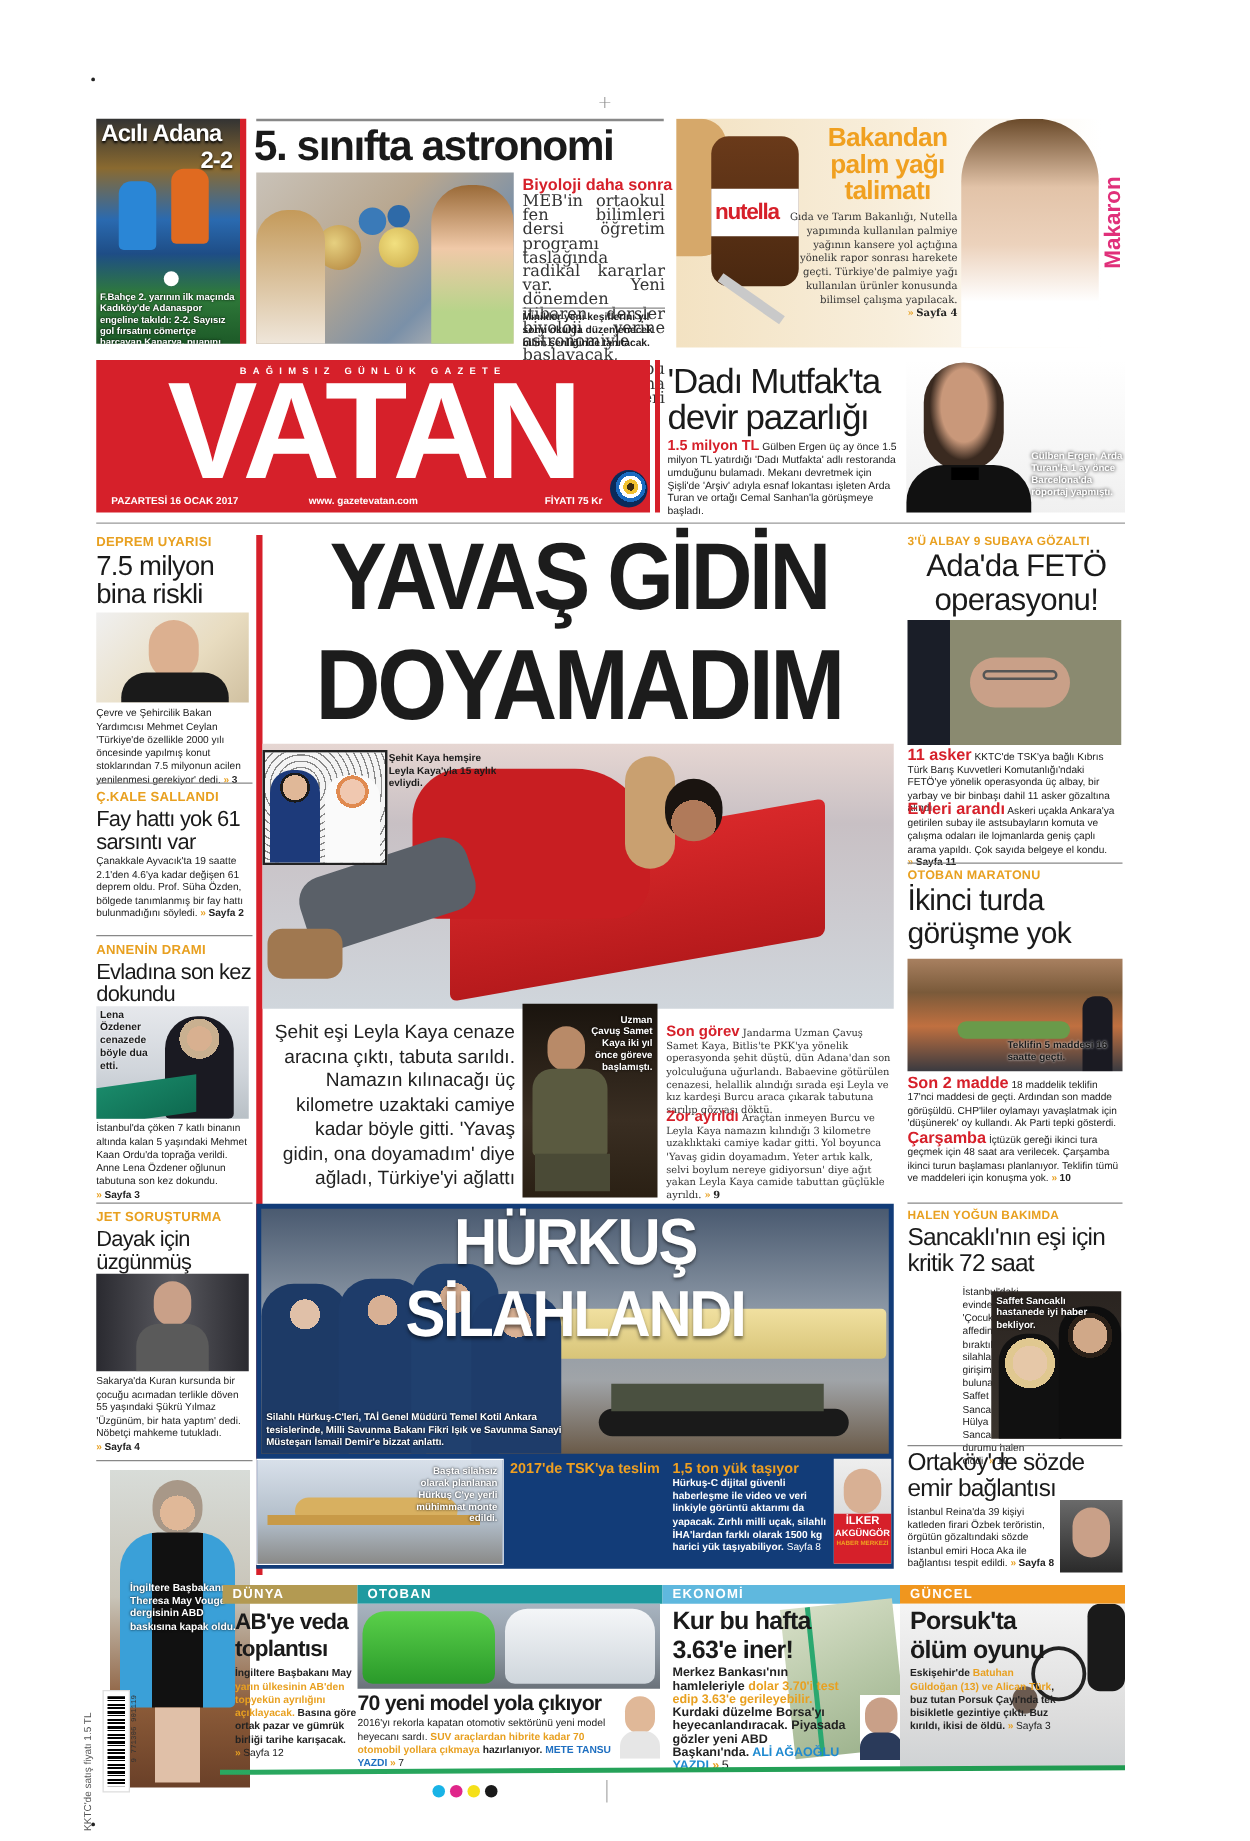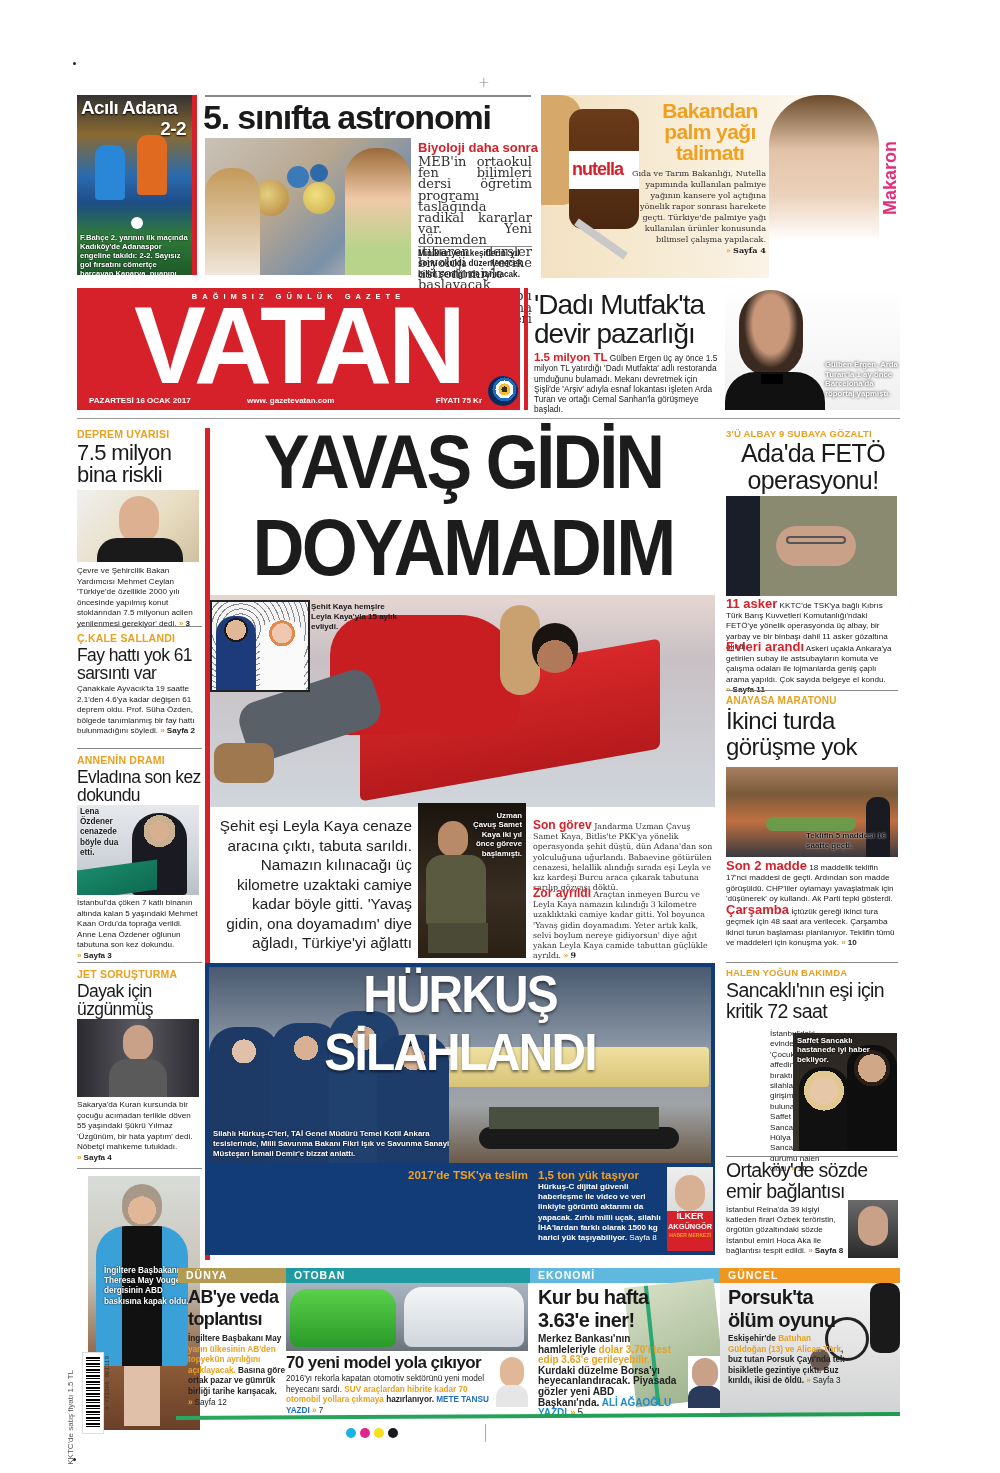--- a/index.html
+++ b/index.html
@@ -191,20 +191,25 @@
     <div style="position:absolute;left:190px;top:80px;width:310px;height:40px;background:linear-gradient(180deg,#f0e0a0,#d8c478);border-radius:20px 4px 4px 20px;"></div>
     <div style="position:absolute;left:270px;top:160px;width:200px;height:22px;background:#1a1a1a;border-radius:11px;"></div>
     <div style="position:absolute;left:280px;top:140px;width:170px;height:22px;background:#4a5040;"></div>
     <div style="position:absolute;left:0;top:60px;width:70px;height:136px;border-radius:26px 26px 0 0;background:radial-gradient(circle at 50% 18%,#e0c0a8 0 12px,#1d3a66 12px);"></div>
     <div style="position:absolute;left:62px;top:56px;width:70px;height:140px;border-radius:26px 26px 0 0;background:radial-gradient(circle at 50% 18%,#d8b094 0 12px,#1e3c6a 12px);"></div>
     <div style="position:absolute;left:120px;top:44px;width:70px;height:152px;border-radius:26px 26px 0 0;background:radial-gradient(circle at 50% 18%,#d0a88c 0 12px,#20406e 12px);"></div>
     <div style="position:absolute;left:168px;top:68px;width:72px;height:128px;border-radius:26px 26px 0 0;background:radial-gradient(circle at 50% 18%,#d8b094 0 12px,#1e3c6a 12px);"></div>
   </div>
   <div class="hl" style="position:absolute;left:4px;top:2px;width:502px;text-align:center;font-size:52px;line-height:58px;color:#fff;letter-spacing:-2px;transform:scaleX(0.92);text-shadow:0 2px 3px rgba(0,0,0,0.5);">HÜRKUŞ SİLAHLANDI</div>
   <div class="cap" style="left:8px;top:166px;width:240px;font-size:7.8px;line-height:9.8px;">Silahlı Hürkuş-C'leri, TAİ Genel Müdürü Temel Kotil Ankara tesislerinde, Milli Savunma Bakanı Fikri Işık ve Savunma Sanayi Müsteşarı İsmail Demir'e bizzat anlattı.</div>
+  <div class="photo" style="left:0;top:204px;width:198px;height:85px;background:linear-gradient(180deg,#d8e0ea 0%,#b0bcc8 60%,#8a8a88 100%);border:1px solid #fff;">
+    <div style="position:absolute;left:30px;top:30px;width:130px;height:22px;border-radius:12px;background:#d8b060;"></div>
+    <div style="position:absolute;left:8px;top:44px;width:170px;height:8px;background:#c89a48;"></div>
+    <div class="cap" style="right:4px;top:4px;width:72px;text-align:right;font-size:7.8px;line-height:9.6px;">Başta silahsız olarak planlanan Hürkuş C'ye yerli mühimmat monte edildi.</div>
+  </div>
   <div class="abs" style="left:203px;top:206px;width:126px;color:#fff;font-family:'Liberation Sans',sans-serif;font-weight:700;">
     <div style="color:#f0a020;font-size:11.5px;line-height:13px;">2017'de TSK'ya teslim</div>
   </div>
   <div class="abs" style="left:333px;top:206px;width:126px;color:#fff;font-family:'Liberation Sans',sans-serif;font-weight:700;">
     <div style="color:#f0a020;font-size:11.5px;line-height:13px;">1,5 ton yük taşıyor</div>
     <div style="font-size:8.1px;line-height:10.2px;"><span>Hürkuş-C dijital güvenli haberleşme ile video ve veri linkiyle görüntü aktarımı da yapacak. Zırhlı milli uçak, silahlı İHA'lardan farklı olarak 1500 kg harici yük taşıyabiliyor.</span> <span style="font-weight:400;">Sayfa 8</span></div>
   </div>
   <div class="photo" style="left:462px;top:204px;width:46px;height:84px;background:linear-gradient(180deg,#eee,#ccc);">
     <div style="position:absolute;left:8px;top:8px;width:30px;height:36px;border-radius:15px;background:#d8b094;"></div>
     <div style="position:absolute;left:0;top:44px;width:46px;height:40px;background:#d6202a;">
@@ -222,21 +227,21 @@
   <div style="position:absolute;left:60px;top:40px;width:60px;height:8px;border:2px solid #555;border-radius:6px;"></div>
 </div>
 <div class="body" style="position:absolute;left:726px;top:599px;width:172px;font-size:8.1px;line-height:10.2px;">
   <span class="lead">11 asker</span> <span>KKTC'de TSK'ya bağlı Kıbrıs Türk Barış Kuvvetleri Komutanlığı'ndaki FETÖ'ye yönelik operasyonda üç albay, bir yarbay ve bir binbaşı dahil 11 asker gözaltına alındı.</span>
 </div>
 <div class="body" style="position:absolute;left:726px;top:642px;width:172px;font-size:8.1px;line-height:10.2px;">
   <span class="lead">Evleri arandı</span> <span>Askeri uçakla Ankara'ya getirilen subay ile astsubayların komuta ve çalışma odaları ile lojmanlarda geniş çaplı arama yapıldı. Çok sayıda belgeye el kondu.</span> <span class="ref">Sayfa 11</span>
 </div>
 <div class="rule" style="left:726px;top:690px;width:172px;"></div>
 
-<div class="kicker" style="position:absolute;left:726px;top:695px;font-size:10px;">ANAYASA MARATONU</div>
+<div class="kicker" style="position:absolute;left:726px;top:695px;font-size:10px;">OTOBAN MARATONU</div>
 <div class="hl" style="position:absolute;left:726px;top:708px;width:174px;font-size:24px;line-height:26px;font-weight:400;">İkinci turda görüşme yok</div>
 <div class="photo" style="left:726px;top:767px;width:172px;height:90px;background:linear-gradient(180deg,#a88060 0%,#7a5a3a 30%,#c07040 60%,#3a3a40 100%);">
   <div style="position:absolute;left:40px;top:50px;width:90px;height:14px;border-radius:7px;background:#6a9a4a;"></div>
   <div style="position:absolute;left:140px;top:30px;width:24px;height:60px;border-radius:10px 10px 0 0;background:#1a1a22;"></div>
   <div class="cap" style="left:80px;top:64px;width:80px;font-size:8px;line-height:9.6px;color:#1a1a1a;text-shadow:0 0 2px #fff;">Teklifin 5 maddesi 16 saatte geçti.</div>
 </div>
 <div class="body" style="position:absolute;left:726px;top:861px;width:172px;font-size:8.1px;line-height:10.4px;">
   <span class="lead">Son 2 madde</span> <span>18 maddelik teklifin 17'nci maddesi de geçti. Ardından son madde görüşüldü. CHP'liler oylamayı yavaşlatmak için 'düşünerek' oy kullandı. Ak Parti tepki gösterdi.</span>
 </div>
 <div class="body" style="position:absolute;left:726px;top:905px;width:172px;font-size:8.1px;line-height:10.4px;">

